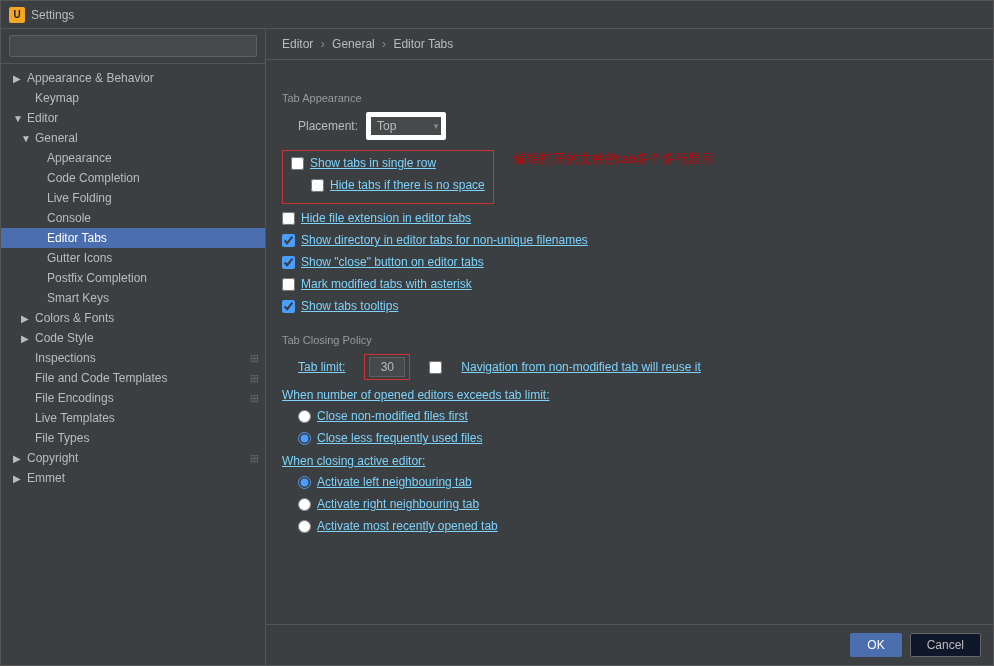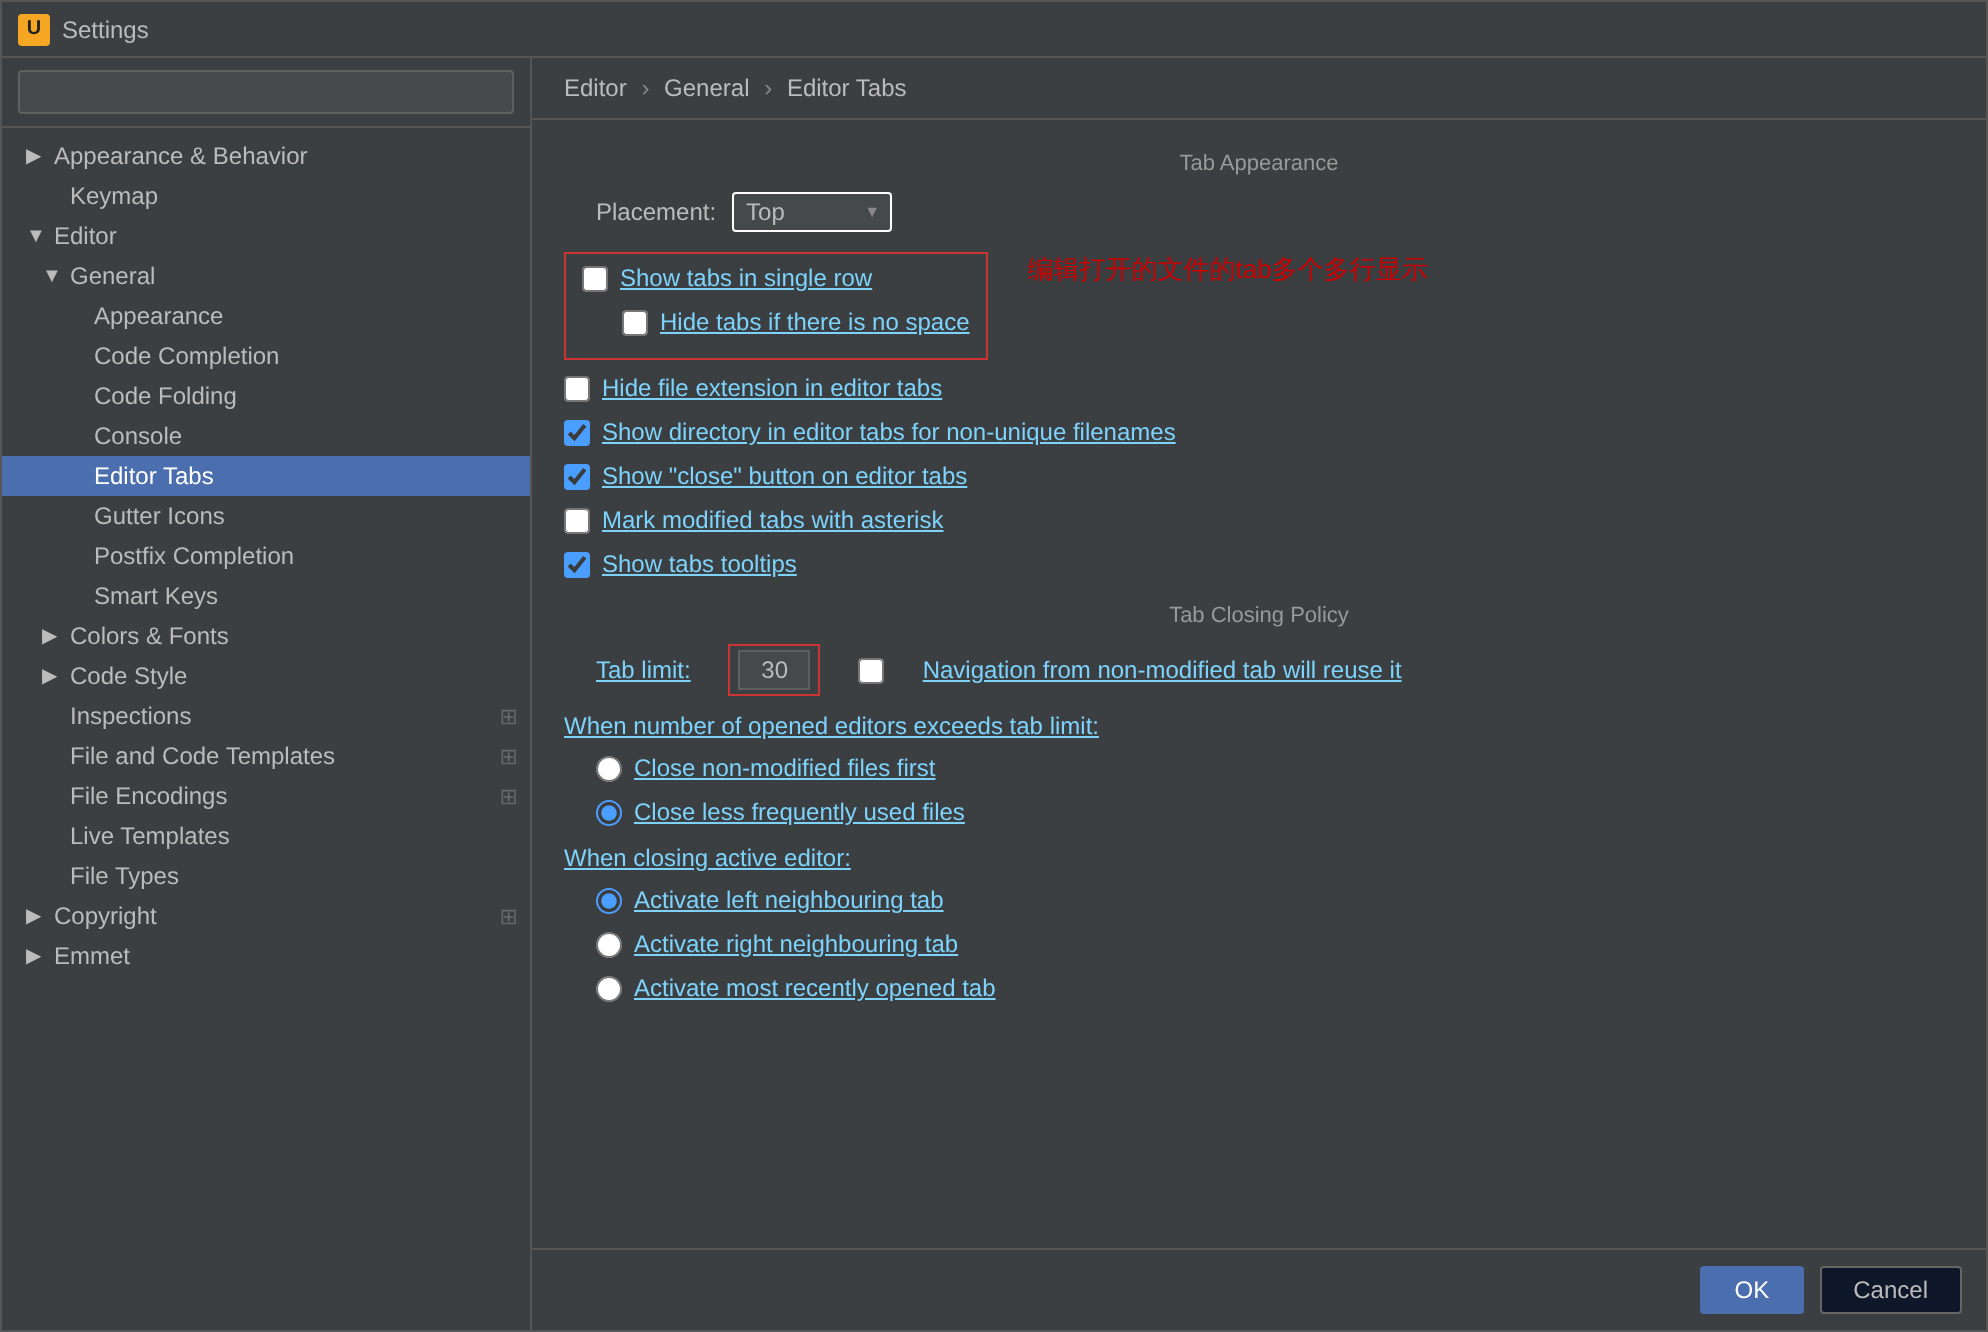--- a/index.html
+++ b/index.html
@@ -130,22 +130,21 @@
     }
     .settings-panel {
       flex: 1;
       overflow-y: auto;
       padding: 12px 16px;
     }
     .section-label {
       font-size: 11px;
       color: #999;
       margin-bottom: 8px;
-      margin-top: 4px;
-      text-align: center;
+      margin-top: 20px;
     }
     .option-row {
       display: flex;
       align-items: center;
       margin-bottom: 6px;
       padding: 1px 0;
     }
     .option-row.indented {
       padding-left: 20px;
     }
@@ -173,21 +172,21 @@
       align-items: center;
       margin-bottom: 10px;
     }
     .placement-label {
       margin-right: 8px;
       font-size: 12px;
       color: #bbbbbb;
     }
     .placement-select {
       background: #45494a;
-      border: 1px solid #ffffff;
+      border: 5px solid #ffffff;
       color: #bbbbbb;
       padding: 2px 20px 2px 6px;
       font-size: 12px;
       border-radius: 2px;
       outline: none;
       cursor: pointer;
       appearance: none;
       -webkit-appearance: none;
       min-width: 80px;
     }
@@ -315,21 +314,21 @@
           <span>Appearance</span>
         </div>
 
         <div class="nav-item indent2">
           <span class="arrow"></span>
           <span>Code Completion</span>
         </div>
 
         <div class="nav-item indent2">
           <span class="arrow"></span>
-          <span>Code Folding</span>
+          <span>Live Folding</span>
         </div>
 
         <div class="nav-item indent2">
           <span class="arrow"></span>
           <span>Console</span>
         </div>
 
         <div class="nav-item indent2 active">
           <span class="arrow"></span>
           <span>Editor Tabs</span>

